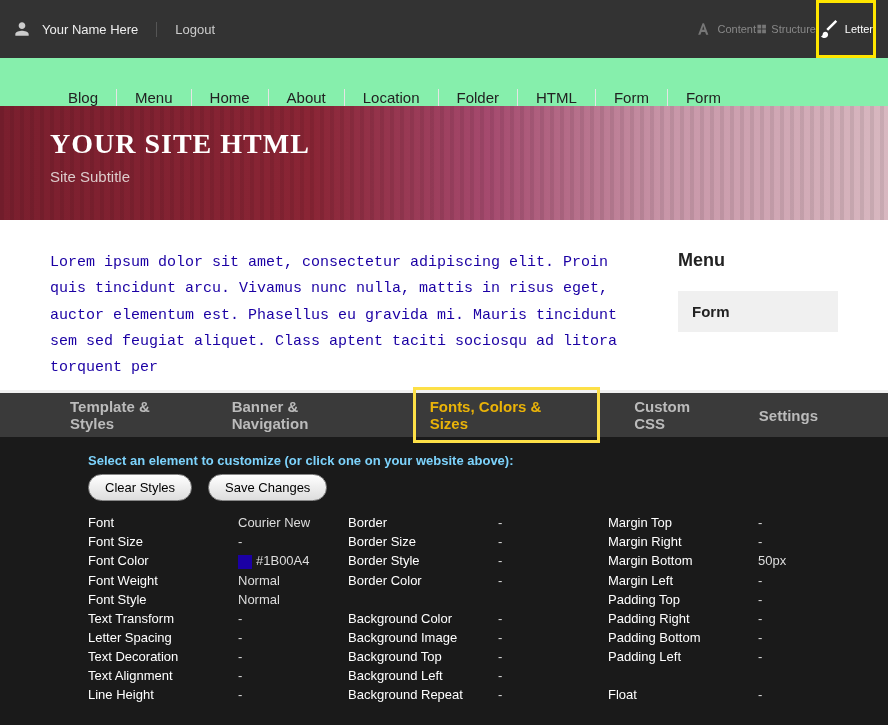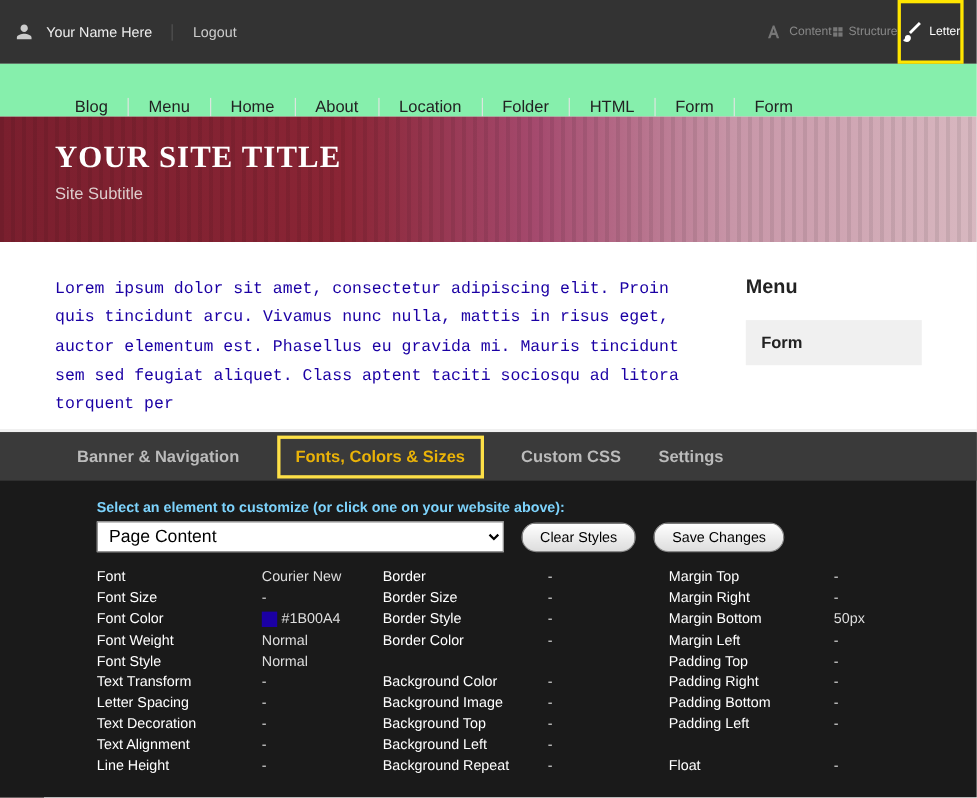--- a/index.html
+++ b/index.html
@@ -80,50 +80,50 @@
   <div class="nav-item">Home</div>
   <div class="nav-item">About</div>
   <div class="nav-item">Location</div>
   <div class="nav-item">Folder</div>
   <div class="nav-item">HTML</div>
   <div class="nav-item">Form</div>
   <div class="nav-item">Form</div>
 </div>
 
 <div class="banner">
-  <div class="site-title">YOUR SITE TITLE</div>
+  <div class="site-title">YOUR SITE HTML</div>
   <div class="site-sub">Site Subtitle</div>
 </div>
 
 <div class="content-area">
   <div class="lorem">Lorem ipsum dolor sit amet, consectetur adipiscing elit. Proin quis tincidunt arcu. Vivamus nunc nulla, mattis in risus eget, auctor elementum est. Phasellus eu gravida mi. Mauris tincidunt sem sed feugiat aliquet. Class aptent taciti sociosqu ad litora torquent per</div>
   <div class="sidebar">
     <div class="sidebar-title">Menu</div>
     <div class="widget">Form</div>
   </div>
 </div>
 
 <div class="edge-bg"></div>
 <div class="edge">
   <div style="margin-top:120px">mple</div>
   <div style="margin-top:10px">vebsit</div>
   <div style="margin-top:10px">ou lik</div>
 </div>
 
 <div class="panel">
   <div class="panel-tabs">
+    <span class="panel-tab">Template &amp; Styles</span>
     <span class="panel-tab">Banner &amp; Navigation</span>
     <span class="panel-tab active">Fonts, Colors &amp; Sizes</span>
     <span class="panel-tab">Custom CSS</span>
     <span class="panel-tab">Settings</span>
   </div>
   <div class="panel-body">
     <div class="hint">Select an element to customize (or click one on your website above):</div>
     <div class="sel-row">
-      <select class="sel"><option>Page Content</option></select>
       <button class="btn">Clear Styles</button>
       <button class="btn">Save Changes</button>
     </div>
     <div class="props" id="props-grid">
         <div class="prop-label">Font</div>
         <div class="prop-val">Courier New</div>
         <div class="prop-label">Border</div>
         <div class="prop-val">-</div>
         <div class="prop-label">Margin Top</div>
         <div class="prop-val">-</div>

